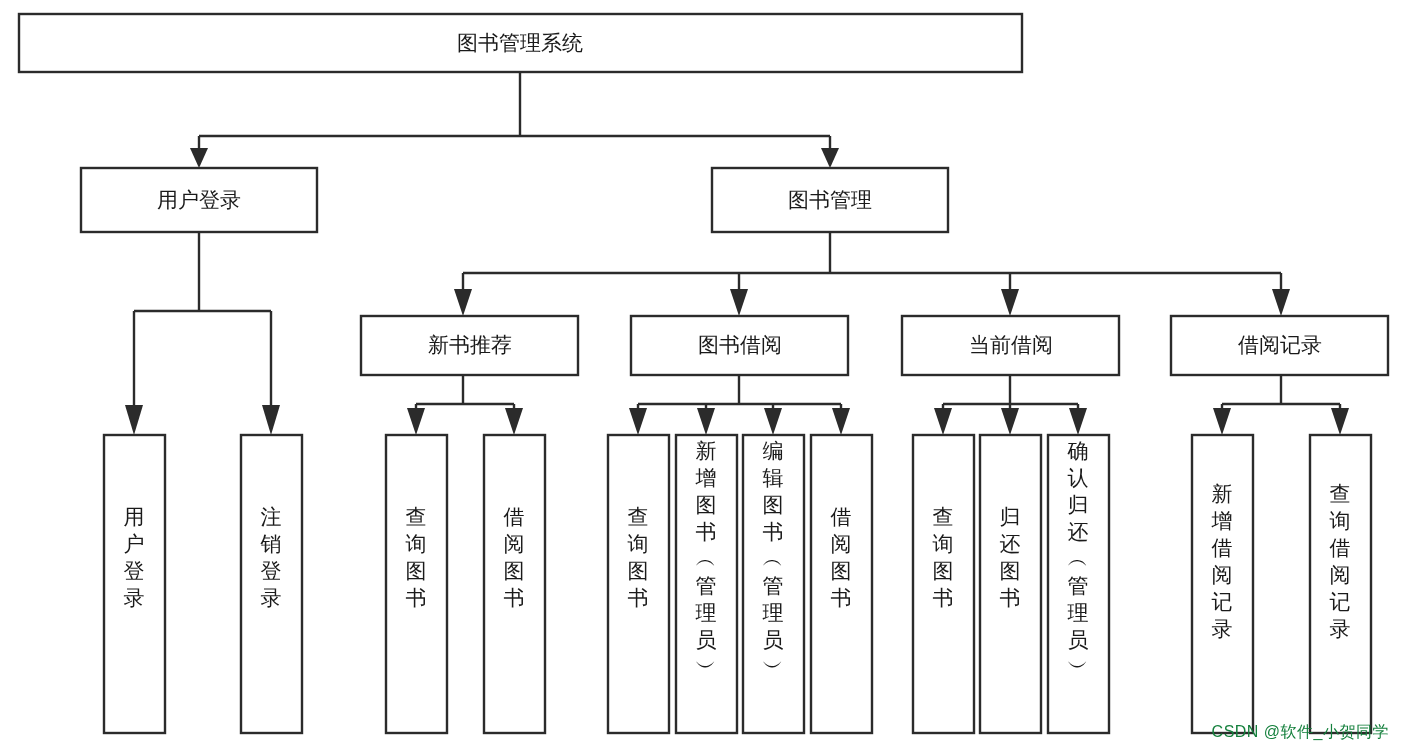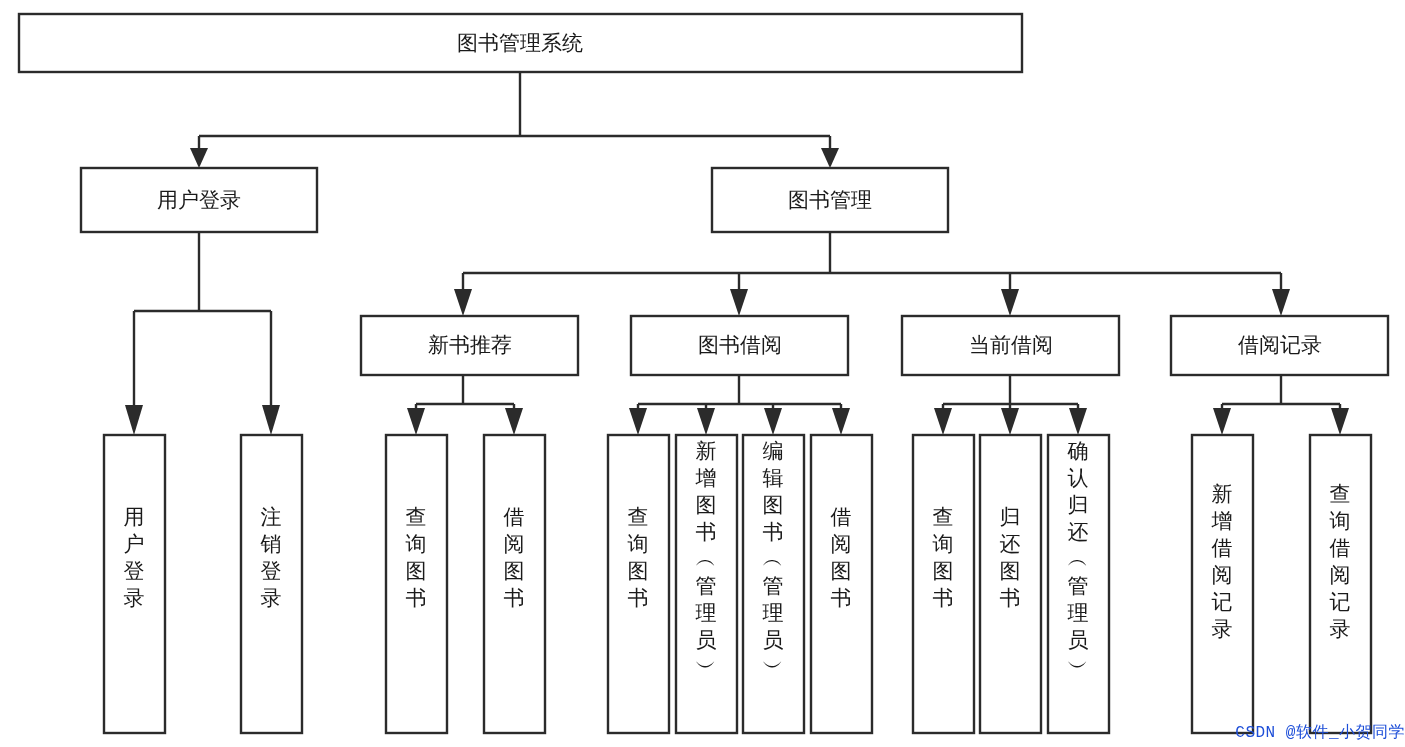--- a/index.html
+++ b/index.html
@@ -50,25 +50,25 @@
     dominant-baseline: middle;
   }
   .node-label-v {
     fill: #1a1a1a;
     font-family: "DejaVu Sans", "Liberation Sans", sans-serif;
     font-size: 21px;
     text-anchor: middle;
   }
   .watermark {
     position: absolute;
-    right: 0;
+    right: 16px;
     bottom: 4px;
-    font-family: Liberation Mono, monospace;
+    font-family: Liberation Sans, sans-serif;
     font-size: 16px;
-    color: #1d4ed8;
+    color: #15803d;
     letter-spacing: 0.5px;
     white-space: nowrap;
     pointer-events: none;
   }
 </style>
 </head>
 <body>
 
 <div id="diagram-root">
 

